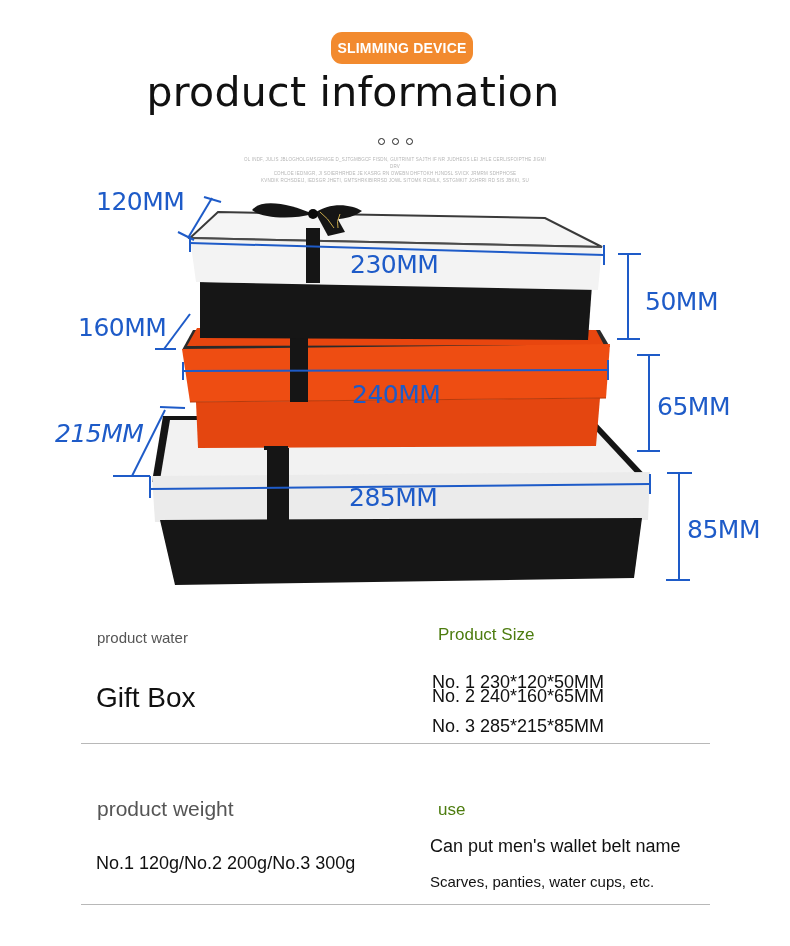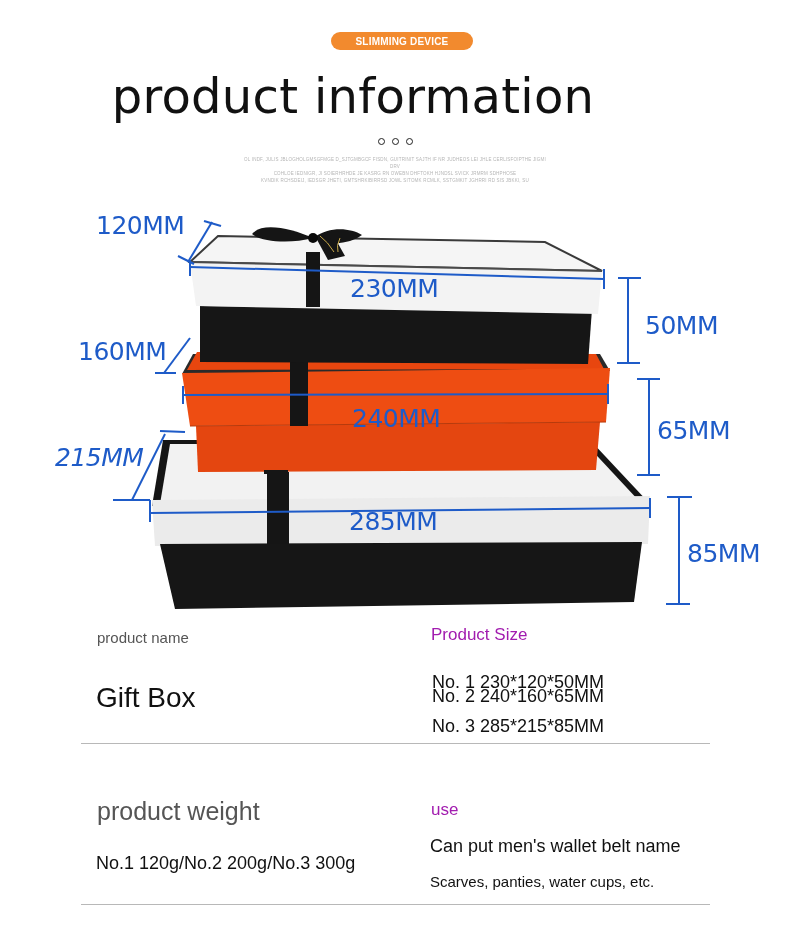--- a/index.html
+++ b/index.html
@@ -1,46 +1,46 @@
 <!DOCTYPE html>
 <html><head>
 <meta charset="utf-8">
 <style>
   * { box-sizing: border-box; margin: 0; padding: 0; }
   html, body { width: 790px; height: 946px; background: #ffffff; overflow: hidden; }
   body { position: relative; font-family: "Liberation Sans", "DejaVu Sans", sans-serif; color: #111; }
 
   .badge {
-    position: absolute; left: 331px; top: 32px; width: 142px; height: 18px;
+    position: absolute; left: 331px; top: 32px; width: 142px; height: 32px;
     border-radius: 11px; background: #f28a2e; color: #fff;
-    font-size: 10px; font-weight: bold; letter-spacing: 0.2px;
+    font-size: 14px; font-weight: bold; letter-spacing: 0.2px;
     display: flex; align-items: center; justify-content: center; text-align: right;
   }
   .title {
     position: absolute; left: 0; top: 68px; width: 706px; text-align: center;
-    font-family: "DejaVu Sans", sans-serif; font-size: 48px; color: #111; letter-spacing: 0.3px;
+    font-family: "DejaVu Sans", sans-serif; font-size: 41px; color: #111; letter-spacing: 0.3px;
   }
   .dots { position: absolute; left: 0; top: 138px; width: 790px; display: flex; justify-content: center; gap: 7px; }
   .dot { width: 7px; height: 7px; border: 1.3px solid #222; border-radius: 50%; }
   .fine {
     position: absolute; left: 240px; top: 156px; width: 310px; text-align: center;
     font-size: 4.5px; line-height: 7px; color: #b5b5b5; letter-spacing: 0.2px;
   }
 
-  .diagram { position: absolute; left: 0; top: 185px; width: 790px; height: 410px; margin-top: 24px; }
+  .diagram { position: absolute; left: 0; top: 185px; width: 790px; height: 410px; }
   .diagram svg { position: absolute; left: 0; top: 0; }
   .dim {
     position: absolute; color: #1e5bc8; font-family: "DejaVu Sans", sans-serif;
     font-size: 25px; line-height: 1; letter-spacing: -0.5px; white-space: nowrap;
   }
 
   .spec { position: absolute; }
   .label-sm { font-size: 15px; color: #555; }
-  .label-md { font-size: 17px; color: #a21caf; }
-  .label-lg { font-size: 25px; color: #555; }
+  .label-md { font-size: 17px; color: #4d7c0f; margin-left: 7px; }
+  .label-lg { font-size: 21px; color: #555; }
   .val { font-size: 28px; color: #111; }
   .val-md { font-size: 18px; color: #111; }
   .val-sm { font-size: 15px; color: #111; }
   .rule { position: absolute; left: 81px; width: 629px; height: 1px; background: #b8b8b8; }
 </style>
 </head>
 <body>
 
 <div class="badge">SLIMMING DEVICE</div>
 <div class="title">product information</div>
@@ -135,21 +135,21 @@
   <span class="dim" style="left:350px; top:67px;">230MM</span>
   <span class="dim" style="left:645px; top:104px;text-align:right;">50MM</span>
   <span class="dim" style="left:78px; top:130px;">160MM</span>
   <span class="dim" style="left:352px; top:197px;">240MM</span>
   <span class="dim" style="left:657px; top:209px;">65MM</span>
   <span class="dim" style="left:55px; top:236px;font-style:italic;">215MM</span>
   <span class="dim" style="left:349px; top:300px;">285MM</span>
   <span class="dim" style="left:687px; top:332px;">85MM</span>
 </div>
 
-<div class="spec label-sm" style="left:97px; top:629px;">product name</div>
+<div class="spec label-sm" style="left:97px; top:629px;">product water</div>
 <div class="spec val" style="left:96px; top:682px;">Gift Box</div>
 
 <div class="spec label-md" style="left:431px; top:625px;">Product Size</div>
 <div class="spec val-md" style="left:432px; top:672px;">No. 1 230*120*50MM</div>
 <div class="spec val-md" style="left:432px; top:686px;">No. 2 240*160*65MM</div>
 <div class="spec val-md" style="left:432px; top:716px;">No. 3 285*215*85MM</div>
 
 <div class="rule" style="top:743px;"></div>
 
 <div class="spec label-lg" style="left:97px; top:797px;">product weight</div>

